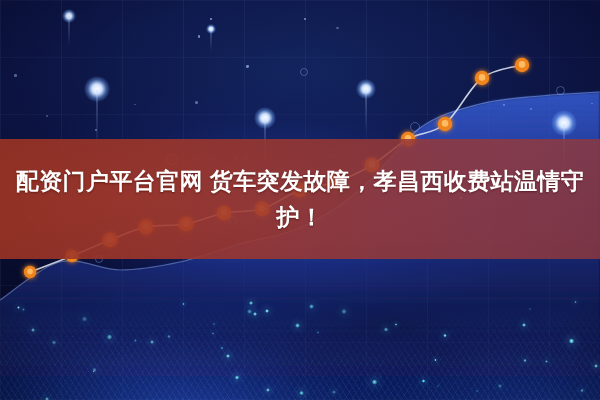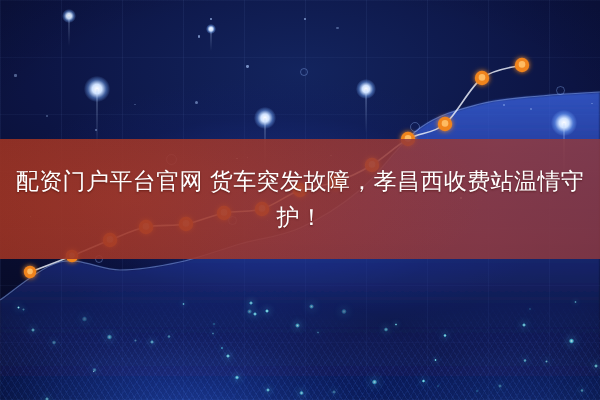--- a/index.html
+++ b/index.html
@@ -78,21 +78,21 @@
   .redband-tint{
     position:absolute;left:0;top:139px;width:600px;height:120px;
     background:radial-gradient(85% 140% at 22% 50%, rgba(200,70,40,.22) 0%, rgba(0,0,0,0) 70%);
   }
 
   
   .headline{
     position:absolute;left:0;top:139px;width:600px;height:120px;
     display:flex;align-items:center;justify-content:center;
     padding:0 8px;box-sizing:border-box;
-    color:#ffffff;font-weight:400;font-size:23px;line-height:36px;
+    color:#ffffff;font-weight:700;font-size:23px;line-height:36px;
     text-align:center;letter-spacing:.4px;
     text-shadow:0 1px 2px rgba(60,10,0,.55);
   }
 </style>
 </head>
 <body>
 
 <div id="stage">
 
   <div class="layer bg-base"></div>

